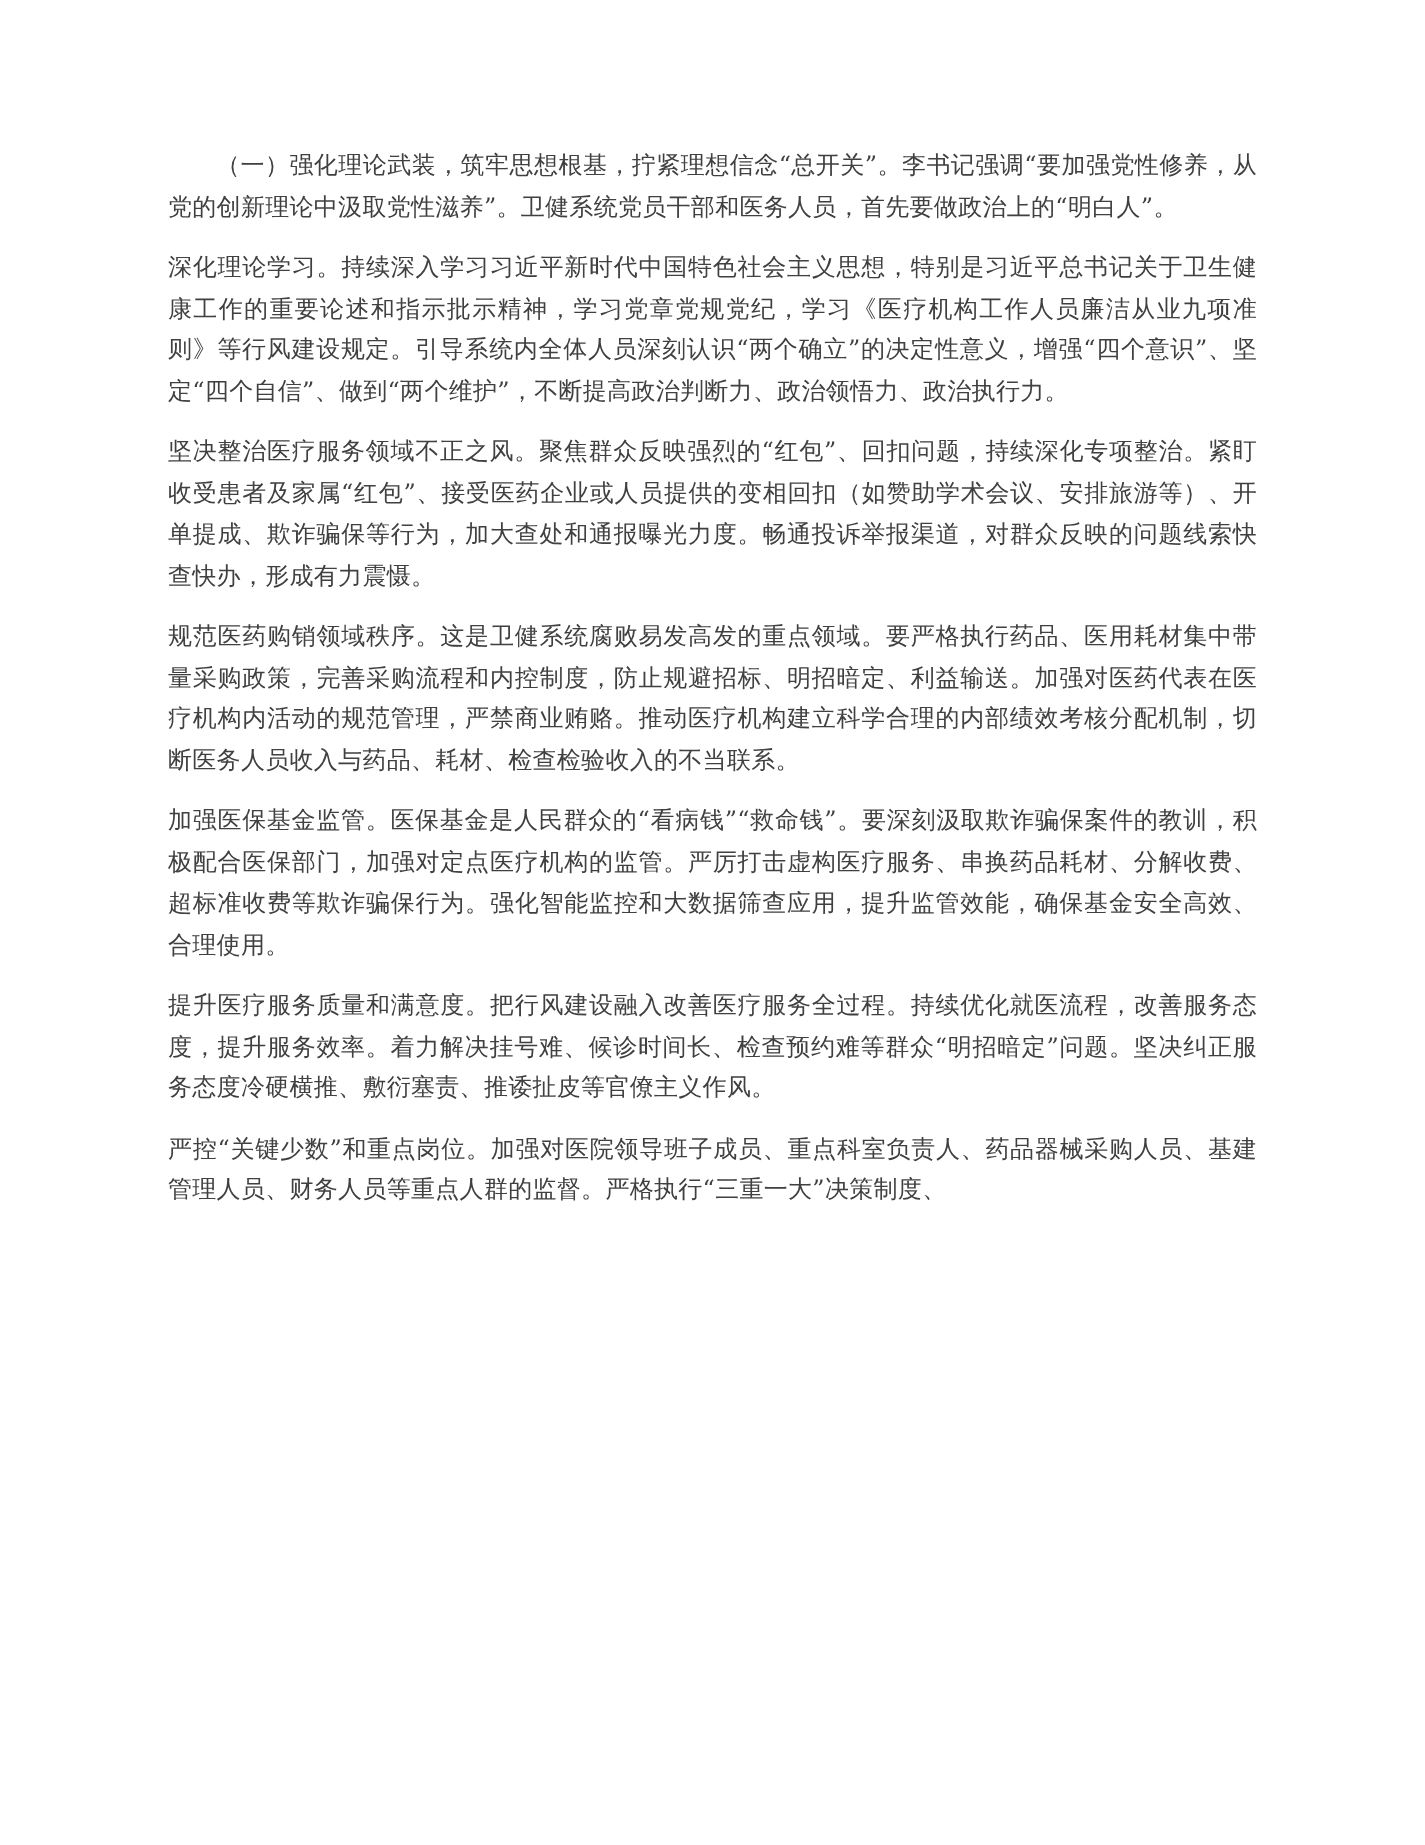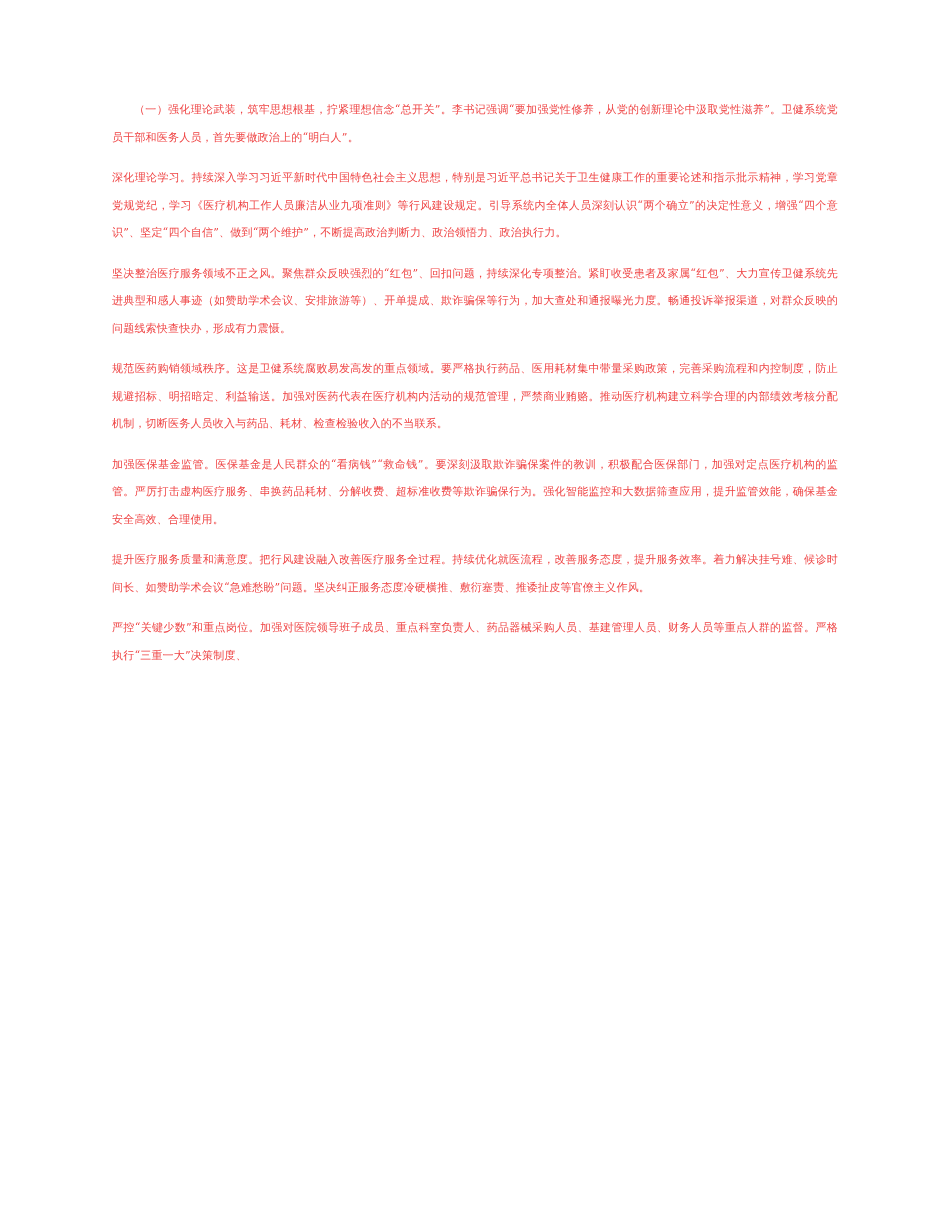--- a/index.html
+++ b/index.html
@@ -18,41 +18,41 @@
     min-height: 1230px;
     box-sizing: border-box;
     padding: 96px 112px 40px 112px;
     background: #ffffff;
   }
   .doc-body {
     width: 726px;
   }
   p.para {
     margin: 0 0 13px 0;
-    font-size: 11px;
+    font-size: 16px;
     line-height: 27.5px;
     text-align: justify;
     text-justify: inter-ideograph;
     letter-spacing: 0.2px;
-    color: #ef4444;
+    color: #404040;
     font-family: "DejaVu Serif", "Liberation Serif", serif;
   }
   p.para.indent {
     text-indent: 2em;
   }
   p.para:last-child {
     margin-bottom: 0;
   }
 </style>
 </head>
 <body>
 
 <div class="page">
   <div class="doc-body">
     <p class="para indent">（一）强化理论武装，筑牢思想根基，拧紧理想信念“总开关”。李书记强调“要加强党性修养，从党的创新理论中汲取党性滋养”。卫健系统党员干部和医务人员，首先要做政治上的“明白人”。</p>
     <p class="para">深化理论学习。持续深入学习习近平新时代中国特色社会主义思想，特别是习近平总书记关于卫生健康工作的重要论述和指示批示精神，学习党章党规党纪，学习《医疗机构工作人员廉洁从业九项准则》等行风建设规定。引导系统内全体人员深刻认识“两个确立”的决定性意义，增强“四个意识”、坚定“四个自信”、做到“两个维护”，不断提高政治判断力、政治领悟力、政治执行力。</p>
-    <p class="para">坚决整治医疗服务领域不正之风。聚焦群众反映强烈的“红包”、回扣问题，持续深化专项整治。紧盯收受患者及家属“红包”、大力宣传卫健系统先进典型和感人事迹（如赞助学术会议、安排旅游等）、开单提成、欺诈骗保等行为，加大查处和通报曝光力度。畅通投诉举报渠道，对群众反映的问题线索快查快办，形成有力震慑。</p>
+    <p class="para">坚决整治医疗服务领域不正之风。聚焦群众反映强烈的“红包”、回扣问题，持续深化专项整治。紧盯收受患者及家属“红包”、接受医药企业或人员提供的变相回扣（如赞助学术会议、安排旅游等）、开单提成、欺诈骗保等行为，加大查处和通报曝光力度。畅通投诉举报渠道，对群众反映的问题线索快查快办，形成有力震慑。</p>
     <p class="para">规范医药购销领域秩序。这是卫健系统腐败易发高发的重点领域。要严格执行药品、医用耗材集中带量采购政策，完善采购流程和内控制度，防止规避招标、明招暗定、利益输送。加强对医药代表在医疗机构内活动的规范管理，严禁商业贿赂。推动医疗机构建立科学合理的内部绩效考核分配机制，切断医务人员收入与药品、耗材、检查检验收入的不当联系。</p>
     <p class="para">加强医保基金监管。医保基金是人民群众的“看病钱”“救命钱”。要深刻汲取欺诈骗保案件的教训，积极配合医保部门，加强对定点医疗机构的监管。严厉打击虚构医疗服务、串换药品耗材、分解收费、超标准收费等欺诈骗保行为。强化智能监控和大数据筛查应用，提升监管效能，确保基金安全高效、合理使用。</p>
-    <p class="para">提升医疗服务质量和满意度。把行风建设融入改善医疗服务全过程。持续优化就医流程，改善服务态度，提升服务效率。着力解决挂号难、候诊时间长、如赞助学术会议“急难愁盼”问题。坚决纠正服务态度冷硬横推、敷衍塞责、推诿扯皮等官僚主义作风。</p>
+    <p class="para">提升医疗服务质量和满意度。把行风建设融入改善医疗服务全过程。持续优化就医流程，改善服务态度，提升服务效率。着力解决挂号难、候诊时间长、检查预约难等群众“明招暗定”问题。坚决纠正服务态度冷硬横推、敷衍塞责、推诿扯皮等官僚主义作风。</p>
     <p class="para">严控“关键少数”和重点岗位。加强对医院领导班子成员、重点科室负责人、药品器械采购人员、基建管理人员、财务人员等重点人群的监督。严格执行“三重一大”决策制度、</p>
   </div>
 </div>
 
 </body></html>

